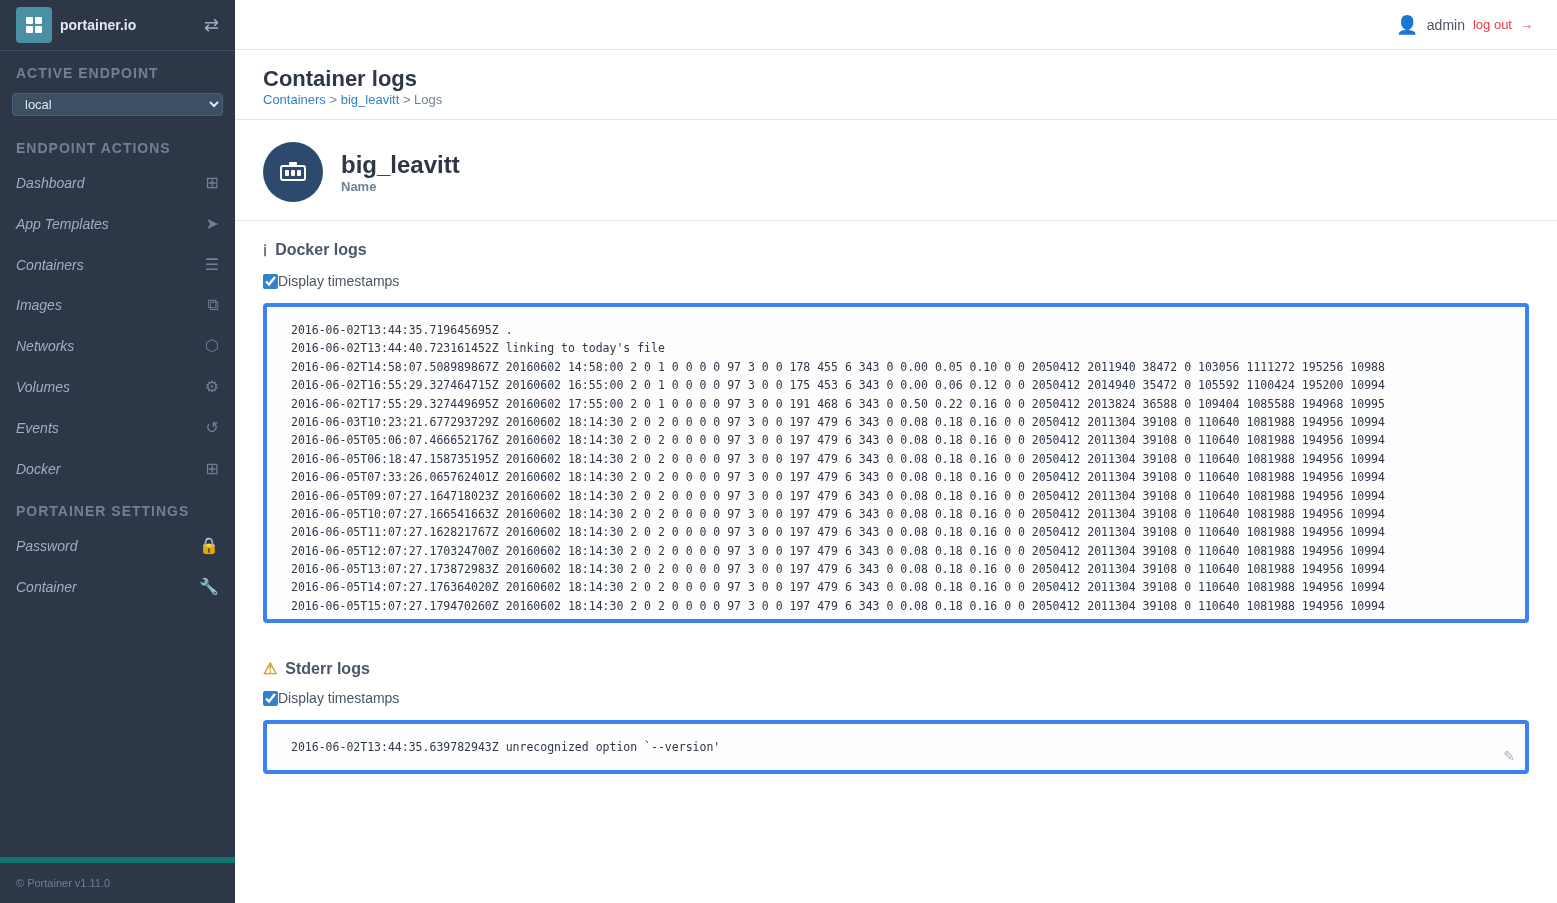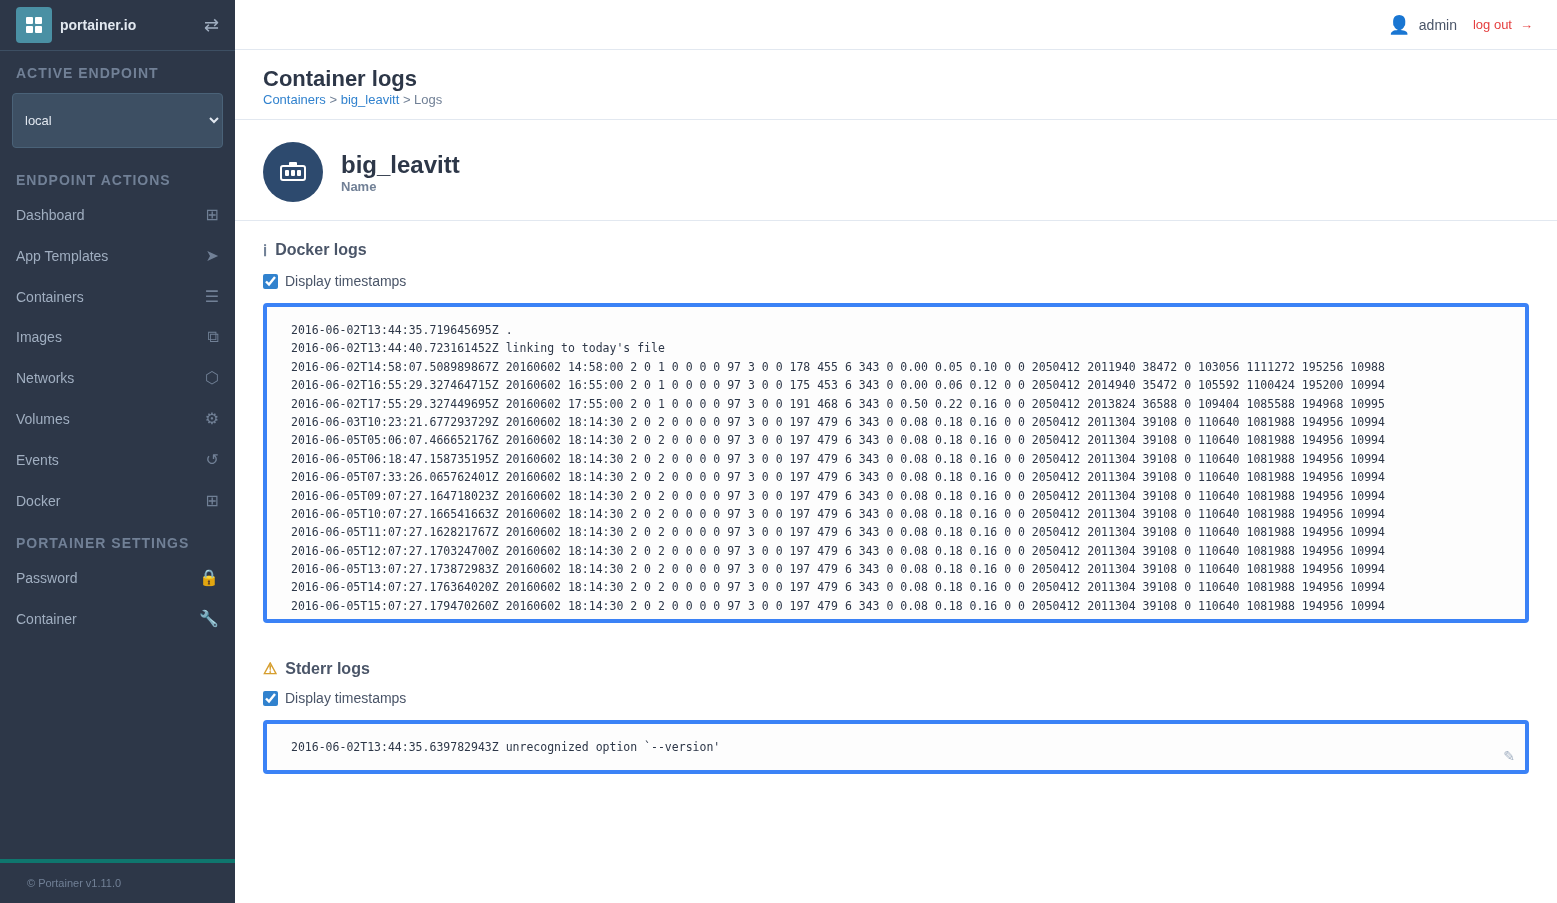--- a/index.html
+++ b/index.html
@@ -66,52 +66,53 @@
     .endpoint-select-wrap {
       padding: 6px 12px 10px;
     }
 
     .endpoint-select {
       width: 100%;
       background: #3d4f63;
       color: #e2e8f0;
       border: 1px solid #4a6278;
       border-radius: 4px;
-      padding: 18px 8px;
+      padding: 2px 8px;
       font-size: 13px;
       appearance: auto;
     }
 
     .sidebar-nav-item {
       display: flex;
       align-items: center;
       justify-content: space-between;
       padding: 11px 16px;
       color: #a0aec0;
       cursor: pointer;
       font-size: 14px;
       text-decoration: none;
       transition: background 0.15s;
     }
 
     .sidebar-nav-item .nav-label {
       flex: 1;
+      font-style: italic;
     }
 
     .sidebar-nav-item .nav-icon {
       font-size: 16px;
       color: #718096;
     }
 
     .sidebar-footer {
       margin-top: auto;
-      padding: 14px 27px;
+      padding: 14px 16px;
       font-size: 11px;
       color: #718096;
-      border-top: 4px solid #0f766e;
+      border-top: 6px solid #0f766e;
     }
 
     
     #main {
       flex: 1;
       display: flex;
       flex-direction: column;
       height: 100vh;
       overflow: hidden;
     }
@@ -137,21 +138,21 @@
     .topbar-user .user-icon {
       font-size: 18px;
       color: #718096;
     }
 
     .topbar-logout {
       color: #e53e3e;
       font-size: 13px;
       cursor: pointer;
       text-decoration: none;
-      margin-left: 8px;
+      margin-left: 0;
     }
 
     .content-area {
       flex: 1;
       overflow-y: auto;
       padding: 0;
       background: #fff;
     }
 
     .page-header {
@@ -225,21 +226,21 @@
     }
 
     .logs-section-header .section-icon {
       color: #718096;
       font-size: 16px;
     }
 
     .timestamps-check {
       display: flex;
       align-items: center;
-      gap: 7px;
+      gap: 0;
       margin-bottom: 14px;
       font-size: 14px;
       color: #4a5568;
     }
 
     .timestamps-check input[type="checkbox"] {
       accent-color: #3182ce;
       width: 15px;
       height: 15px;
     }

